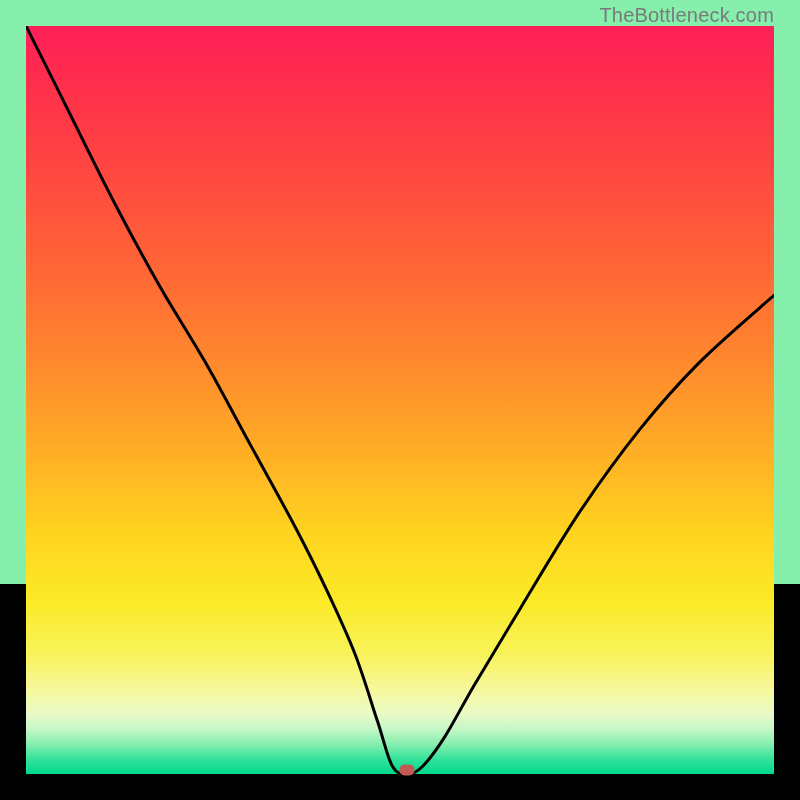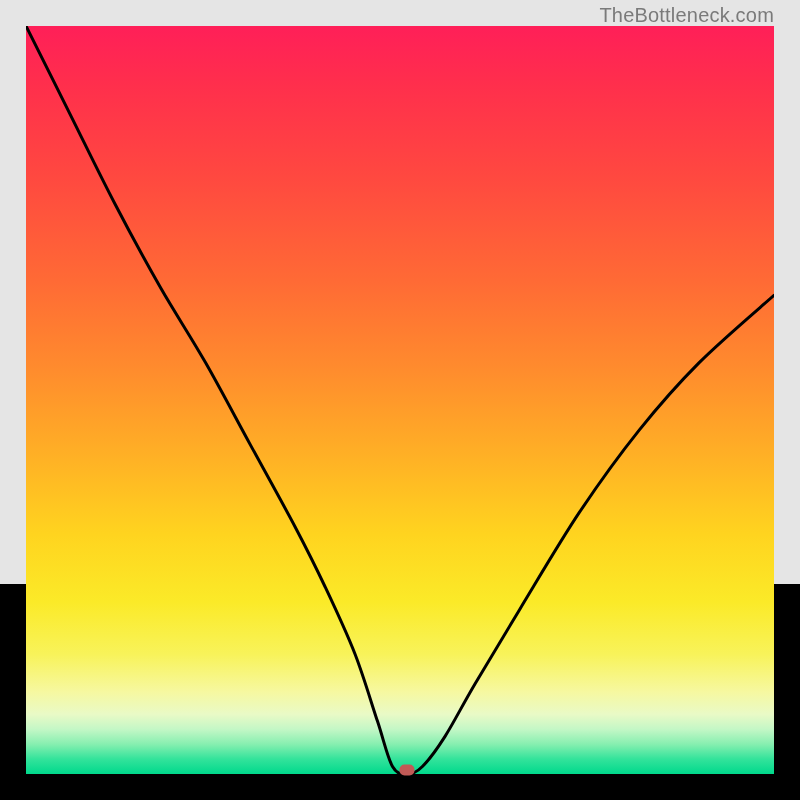--- a/index.html
+++ b/index.html
@@ -8,21 +8,21 @@
     width: 800px;
     height: 800px;
     overflow: hidden;
     background: #000;
     font-family: Arial, Helvetica, sans-serif;
   }
   .frame {
     position: relative;
     width: 800px;
     height: 584px;
-    background: #e5e5e5;
+    background: #86efac;
   }
   .plot {
     position: absolute;
     left: 26px;
     top: 26px;
     width: 748px;
     height: 748px;
     
     background: linear-gradient(
       to bottom,

